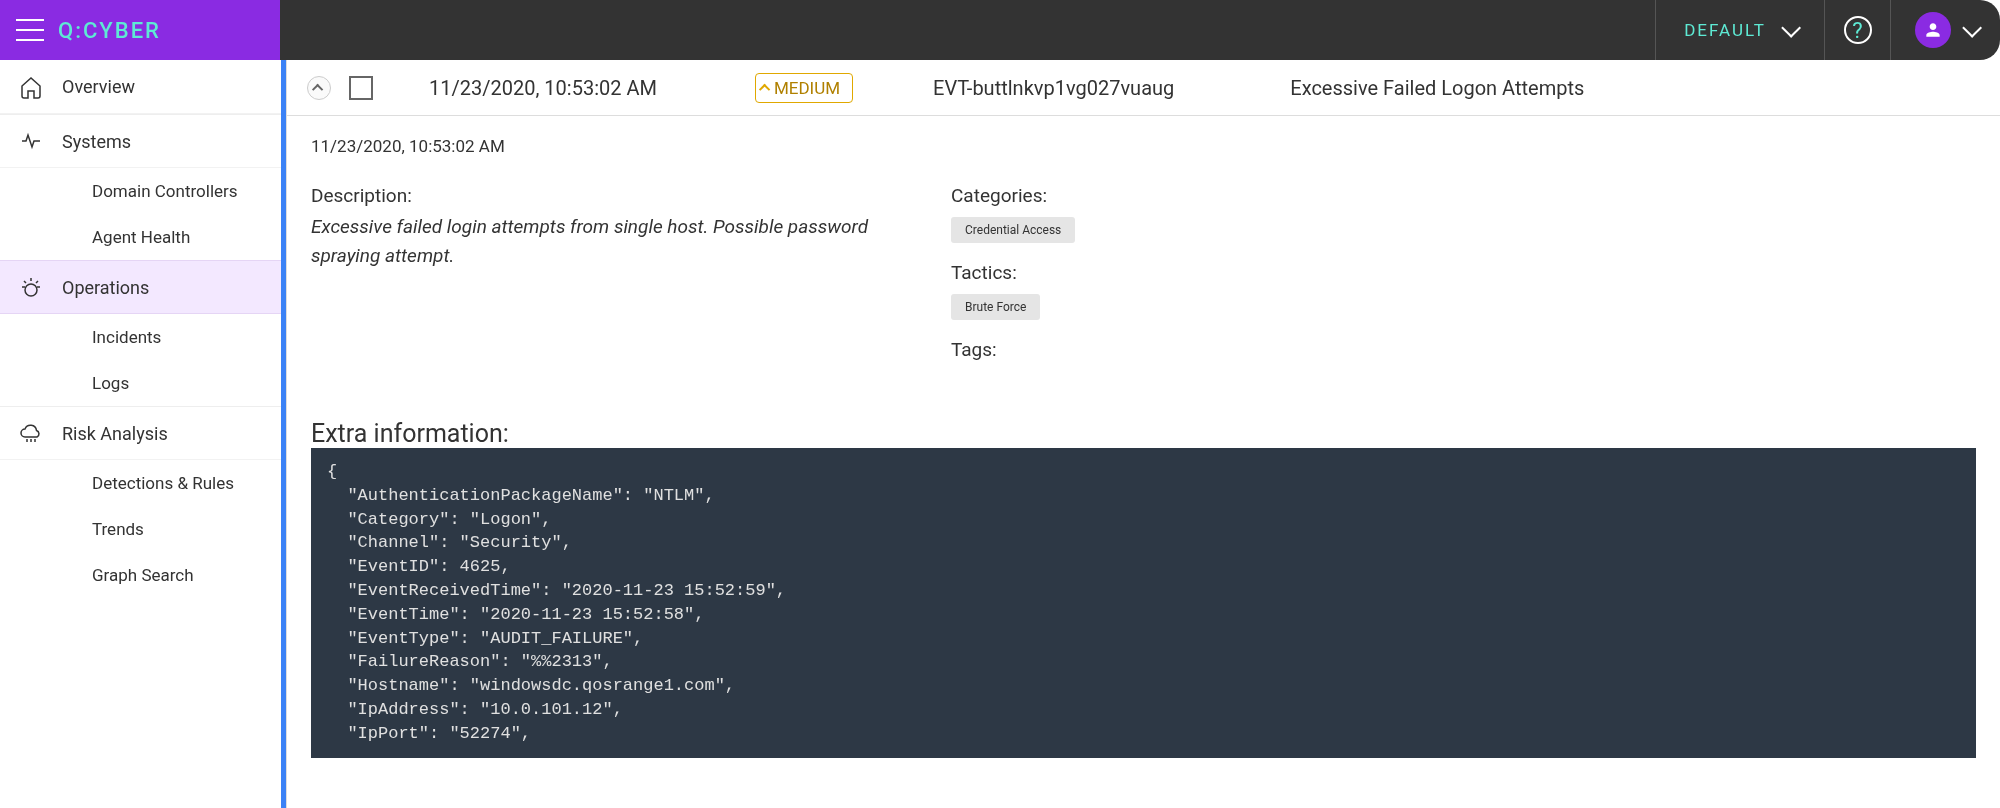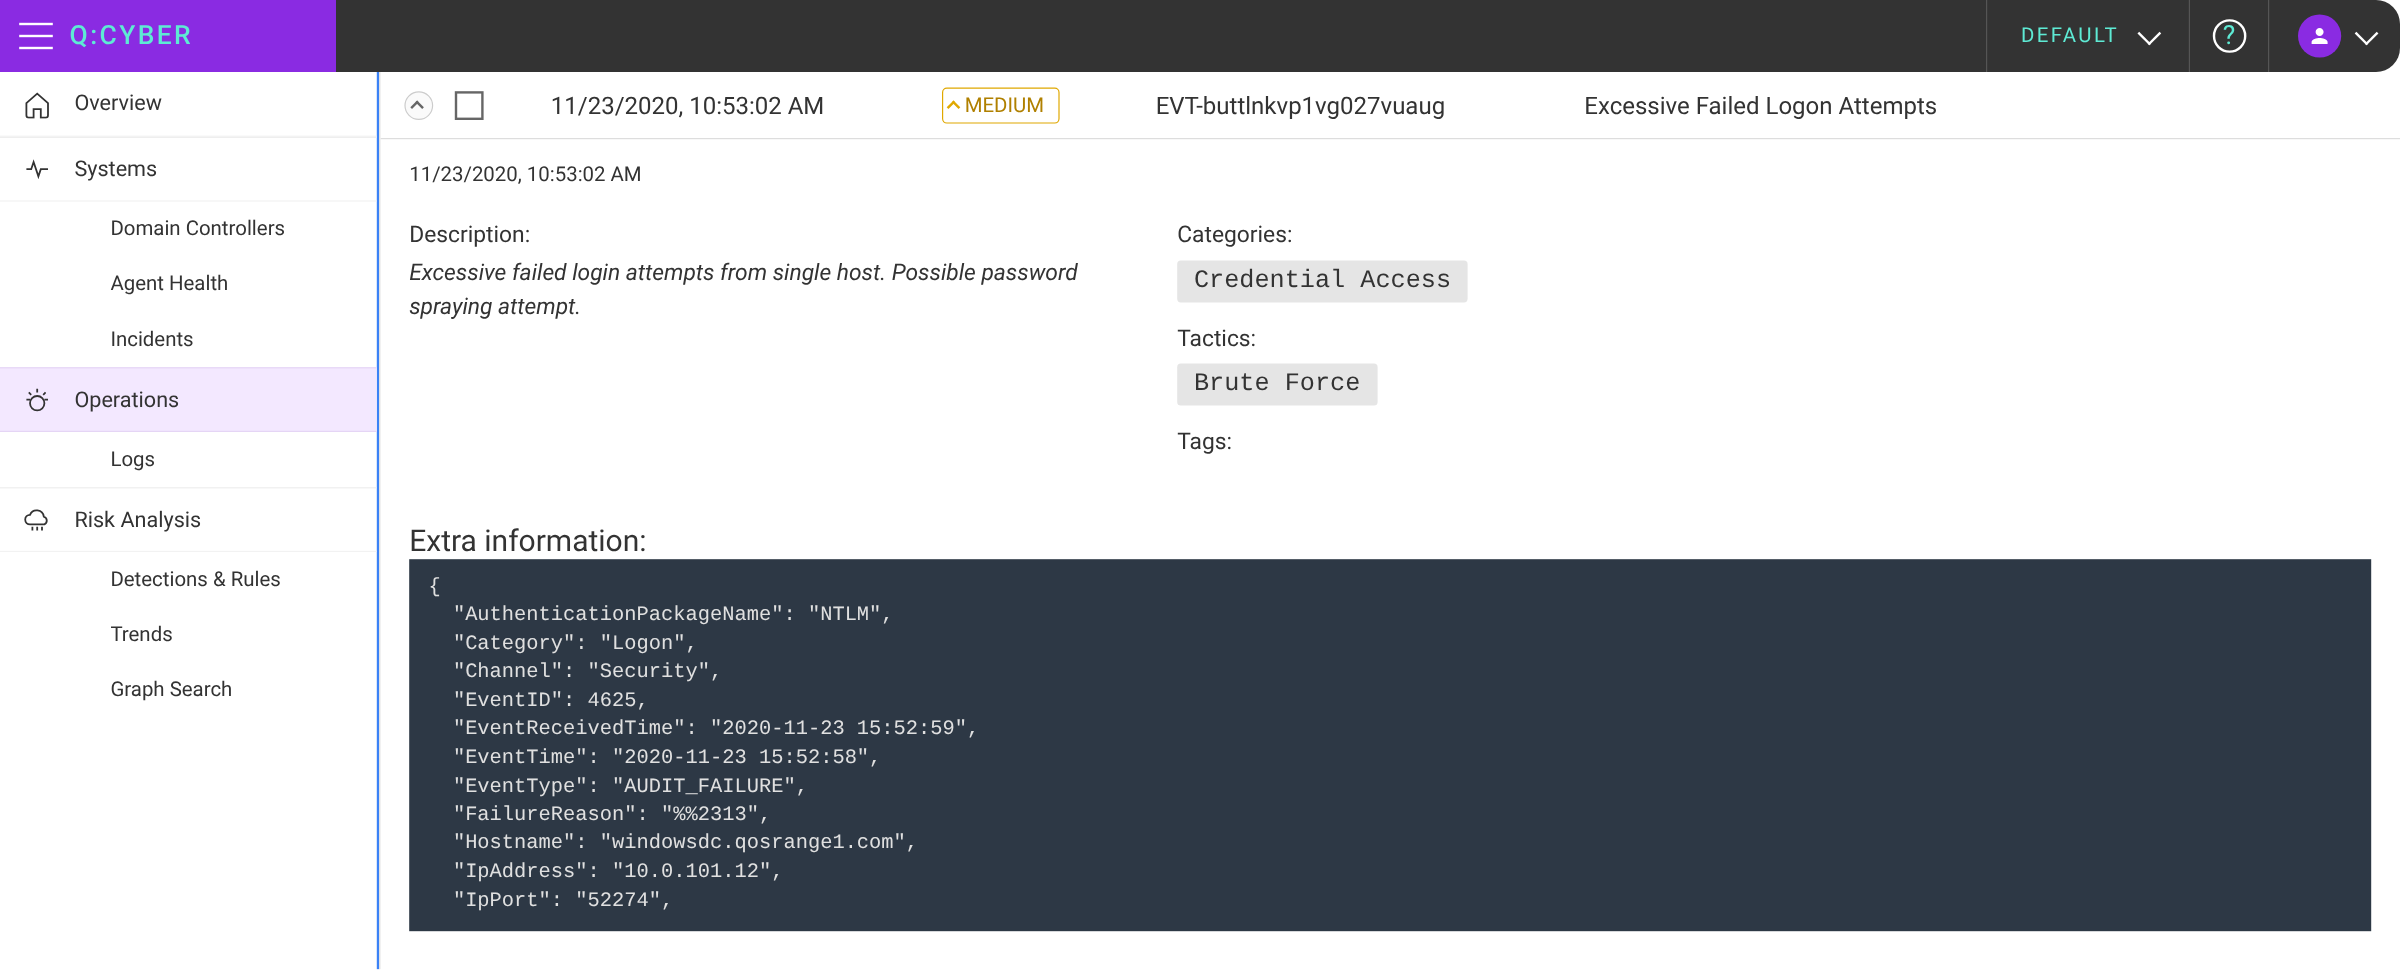--- a/index.html
+++ b/index.html
@@ -17,21 +17,21 @@
 .tenant { display: flex; align-items: center; gap: 16px; padding: 0 28px; height: 100%; border-left: 1px solid #555; letter-spacing: 2px; font-size: 17px; }
 .chev-down { display: inline-block; width: 14px; height: 14px; border-right: 2px solid #fff; border-bottom: 2px solid #fff; transform: rotate(45deg) translateY(-3px); }
 .help { width: 66px; height: 100%; border-left: 1px solid #555; display: flex; align-items: center; justify-content: center; font-size: 22px; }
 .help span { border: 2px solid #fff; border-radius: 50%; width: 28px; height: 28px; display: flex; align-items: center; justify-content: center; }
 .user { width: 110px; height: 100%; border-left: 1px solid #555; display: flex; align-items: center; justify-content: center; gap: 12px; }
 .avatar { width: 36px; height: 36px; background: #8a2be2; border-radius: 50%; display: flex; align-items: center; justify-content: center; }
 .avatar svg { width: 20px; height: 20px; fill: #fff; }
 
 
 .body { display: flex; flex: 1; overflow: hidden; }
-.sidebar { width: 316px; background: #fff; border-right: 2px solid #3b82f6; overflow-y: auto; }
+.sidebar { width: 286px; background: #fff; border-right: 5px solid #3b82f6; overflow-y: auto; }
 .nav-item { display: flex; align-items: center; height: 54px; padding: 0 18px; gap: 18px; font-size: 18px; color: #333; cursor: pointer; border-bottom: 1px solid #f2f2f2; }
 .nav-item.sub { padding-left: 92px; font-size: 17px; border-bottom: none; height: 46px; }
 .nav-item.active { background: #f3e8ff; }
 .nav-item.section-active { background: #f3e8ff; border-top: 1px solid #e5d5f5; border-bottom: 1px solid #e5d5f5; }
 .nav-icon { width: 26px; height: 26px; display: flex; align-items: center; justify-content: center; }
 .nav-icon svg { width: 24px; height: 24px; stroke: #333; fill: none; stroke-width: 1.5; }
 .section-border { border-top: 1px solid #eee; }
 
 
 .main { flex: 1; background: #fff; overflow: auto; border-left: 1px solid #ddd; }
@@ -45,21 +45,21 @@
 .evt-id { margin-left: 62px; font-size: 20px; }
 .evt-title { margin-left: 98px; font-size: 20px; }
 
 .event-body { padding: 20px 24px; }
 .ts-small { font-size: 17px; color: #333; margin-bottom: 28px; }
 .two-col { display: flex; gap: 40px; }
 .col-left { flex: 1; max-width: 600px; }
 .col-right { flex: 1; }
 .label { font-size: 19px; margin-bottom: 6px; }
 .desc { font-style: italic; font-size: 19px; line-height: 1.5; }
-.tag-chip { display: inline-block; background: #e5e5e5; padding: 6px 14px; border-radius: 3px; font-size: 21px; margin-top: 4px; font-family: Liberation Mono, monospace; }
+.tag-chip { display: inline-block; background: #e5e5e5; padding: 6px 14px; border-radius: 3px; font-size: 12px; margin-top: 4px; }
 .meta-block { margin-bottom: 18px; }
 .na { font-style: italic; font-size: 19px; }
 
 .extra-label { font-size: 25px; margin-top: 40px; }
 .code { background: #2d3845; color: #e0e0e0; padding: 12px 16px; font-family: "Courier New", monospace; font-size: 17px; line-height: 1.4; white-space: pre; overflow-x: auto; }
 </style>
 </head>
 <body>
 
 <div class="app">
@@ -108,32 +108,32 @@
             </svg>
           </span>
         <span>Systems</span>
       </div>
       <div class="nav-item sub">
           <span>Domain Controllers</span>
         </div>
       <div class="nav-item sub">
           <span>Agent Health</span>
         </div>
-      <div class="nav-item sub">
-          <span>Incidents</span>
-        </div>
       <div class="nav-item section-active section-border">
         <span class="nav-icon">
             <svg viewBox="0 0 24 24">
               <circle cx="12" cy="15" r="6"></circle>
               <path d="M12 3v3M5 6l2 2M19 6l-2 2M3 12h3M18 12h3"></path>
             </svg>
           </span>
         <span>Operations</span>
       </div>
+      <div class="nav-item sub">
+          <span>Incidents</span>
+        </div>
       <div class="nav-item sub">
           <span>Logs</span>
         </div>
       <div class="nav-item section-border">
         <span class="nav-icon">
             <svg viewBox="0 0 24 24">
               <path d="M6 16a4 4 0 0 1 0-8 6 6 0 0 1 11.5 1.5A3.5 3.5 0 0 1 18 16H6zM8 18v3M12 18v3M16 18v3"></path>
             </svg>
           </span>
         <span>Risk Analysis</span>

